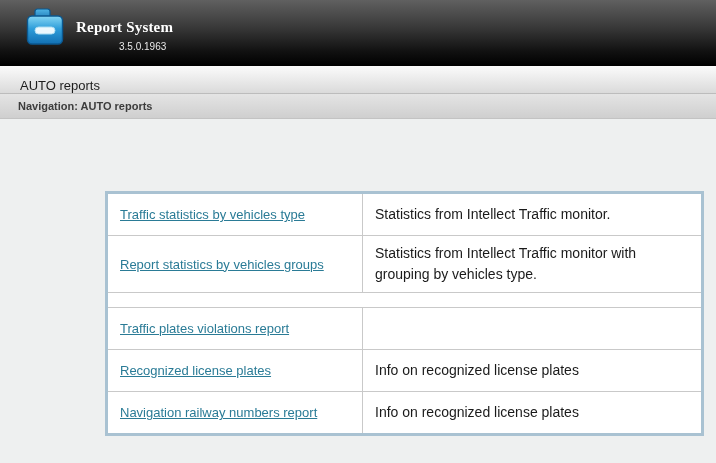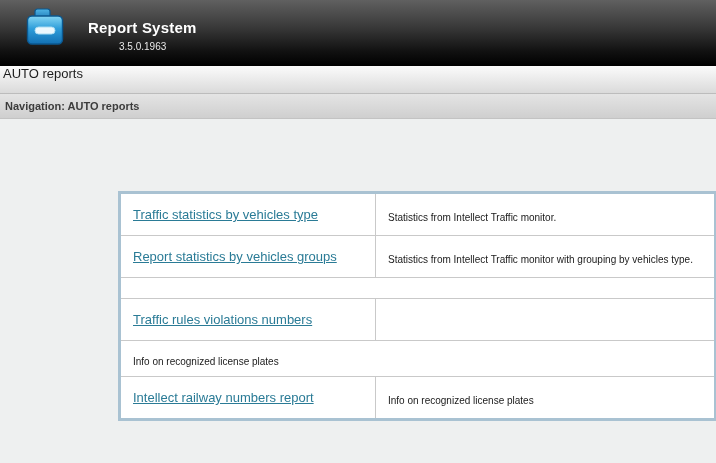--- a/index.html
+++ b/index.html
@@ -7,58 +7,58 @@
     width:716px;height:463px;overflow:hidden;position:relative;
     font-family:"Liberation Sans",sans-serif;background:#eef0f0;
   }
   
   .app-header{
     height:66px;position:relative;
     background:linear-gradient(180deg,#606060 0%,#3a3a3a 40%,#111 78%,#000 100%);
   }
   .app-icon{position:absolute;left:26px;top:6px;width:38px;height:54px;}
   .app-title{
-    position:absolute;left:88px;top:19px;color:#ffffff;
-    font-size:15px;font-weight:bold;letter-spacing:.2px;
+    position:absolute;left:76px;top:19px;color:#ffffff;
+    font-size:15px;font-weight:bold;letter-spacing:.2px;font-family:Liberation Serif, serif;
   }
   .app-version{position:absolute;left:119px;top:41px;color:#e8e8e8;font-size:10px;}
   
   .section-bar{
     height:27px;background:linear-gradient(180deg,#fbfbfb,#dadada);
     border-bottom:1px solid #bcbcbc;
-    display:flex;align-items:flex-start;padding-left:3px;
+    display:flex;align-items:flex-end;padding-left:20px;
     font-size:13px;color:#1d1d1d;
   }
   
   .breadcrumb-bar{
     height:24px;background:linear-gradient(180deg,#e4e4e4,#cfcfcf);
     border-bottom:1px solid #c3c3c3;
-    display:flex;align-items:center;padding-left:5px;
+    display:flex;align-items:center;padding-left:18px;
     font-size:11px;font-weight:bold;color:#3c3c3c;
   }
   
-  .main{position:absolute;top:119px;left:0;right:0;bottom:0;background:#eef0f0;margin-left:13px;}
+  .main{position:absolute;top:119px;left:0;right:0;bottom:0;background:#eef0f0;}
   .reports-table{
     position:absolute;left:105px;top:72px;width:599px;
     background:#ffffff;border:3px solid #a9c2d2;box-sizing:border-box;
   }
   .report-row{display:flex;border-bottom:1px solid #c9c9c9;}
   .report-row:last-child{border-bottom:none;}
   .cell-link{
     width:255px;min-height:41px;border-right:1px solid #c9c9c9;
     display:flex;align-items:center;
     padding:3px 10px 3px 12px;box-sizing:border-box;flex-shrink:0;
   }
   .report-link{
     color:#2a7b96;font-size:13px;text-decoration:underline;cursor:pointer;
   }
   .cell-desc{
     flex:1;display:flex;align-items:center;
-    padding:13px 16px 7px 12px;box-sizing:border-box;
-    font-size:10px;color:#1a1a1a;line-height:1.5;
+    padding:7px 16px 7px 12px;box-sizing:border-box;
+    font-size:14px;color:#1a1a1a;line-height:1.5;
   }
 </style>
 </head>
 <body>
 
 <div class="app-header">
   <svg class="app-icon" viewBox="0 0 38 54">
     <defs>
       <linearGradient id="gBody" x1="0" y1="0" x2="0" y2="1">
         <stop offset="0" stop-color="#86d7f4"></stop>
@@ -101,29 +101,32 @@
     </div>
     <div class="cell-desc">Statistics from Intellect Traffic monitor with grouping by vehicles type.</div>
   </div>
 
   <div class="report-row">
     <div class="cell-desc"></div>
   </div>
 
   <div class="report-row">
     <div class="cell-link">
-      <a class="report-link">Traffic rules violations numbers</a>
+      <a class="report-link">Traffic plates violations report</a>
     </div>
     <div class="cell-desc"></div>
   </div>
 
   <div class="report-row">
+    <div class="cell-link">
+      <a class="report-link">Recognized license plates</a>
+    </div>
     <div class="cell-desc">Info on recognized license plates</div>
   </div>
 
   <div class="report-row">
     <div class="cell-link">
-      <a class="report-link">Intellect railway numbers report</a>
+      <a class="report-link">Navigation railway numbers report</a>
     </div>
     <div class="cell-desc">Info on recognized license plates</div>
   </div>
 </div>
 </div>
 
 </body></html>

